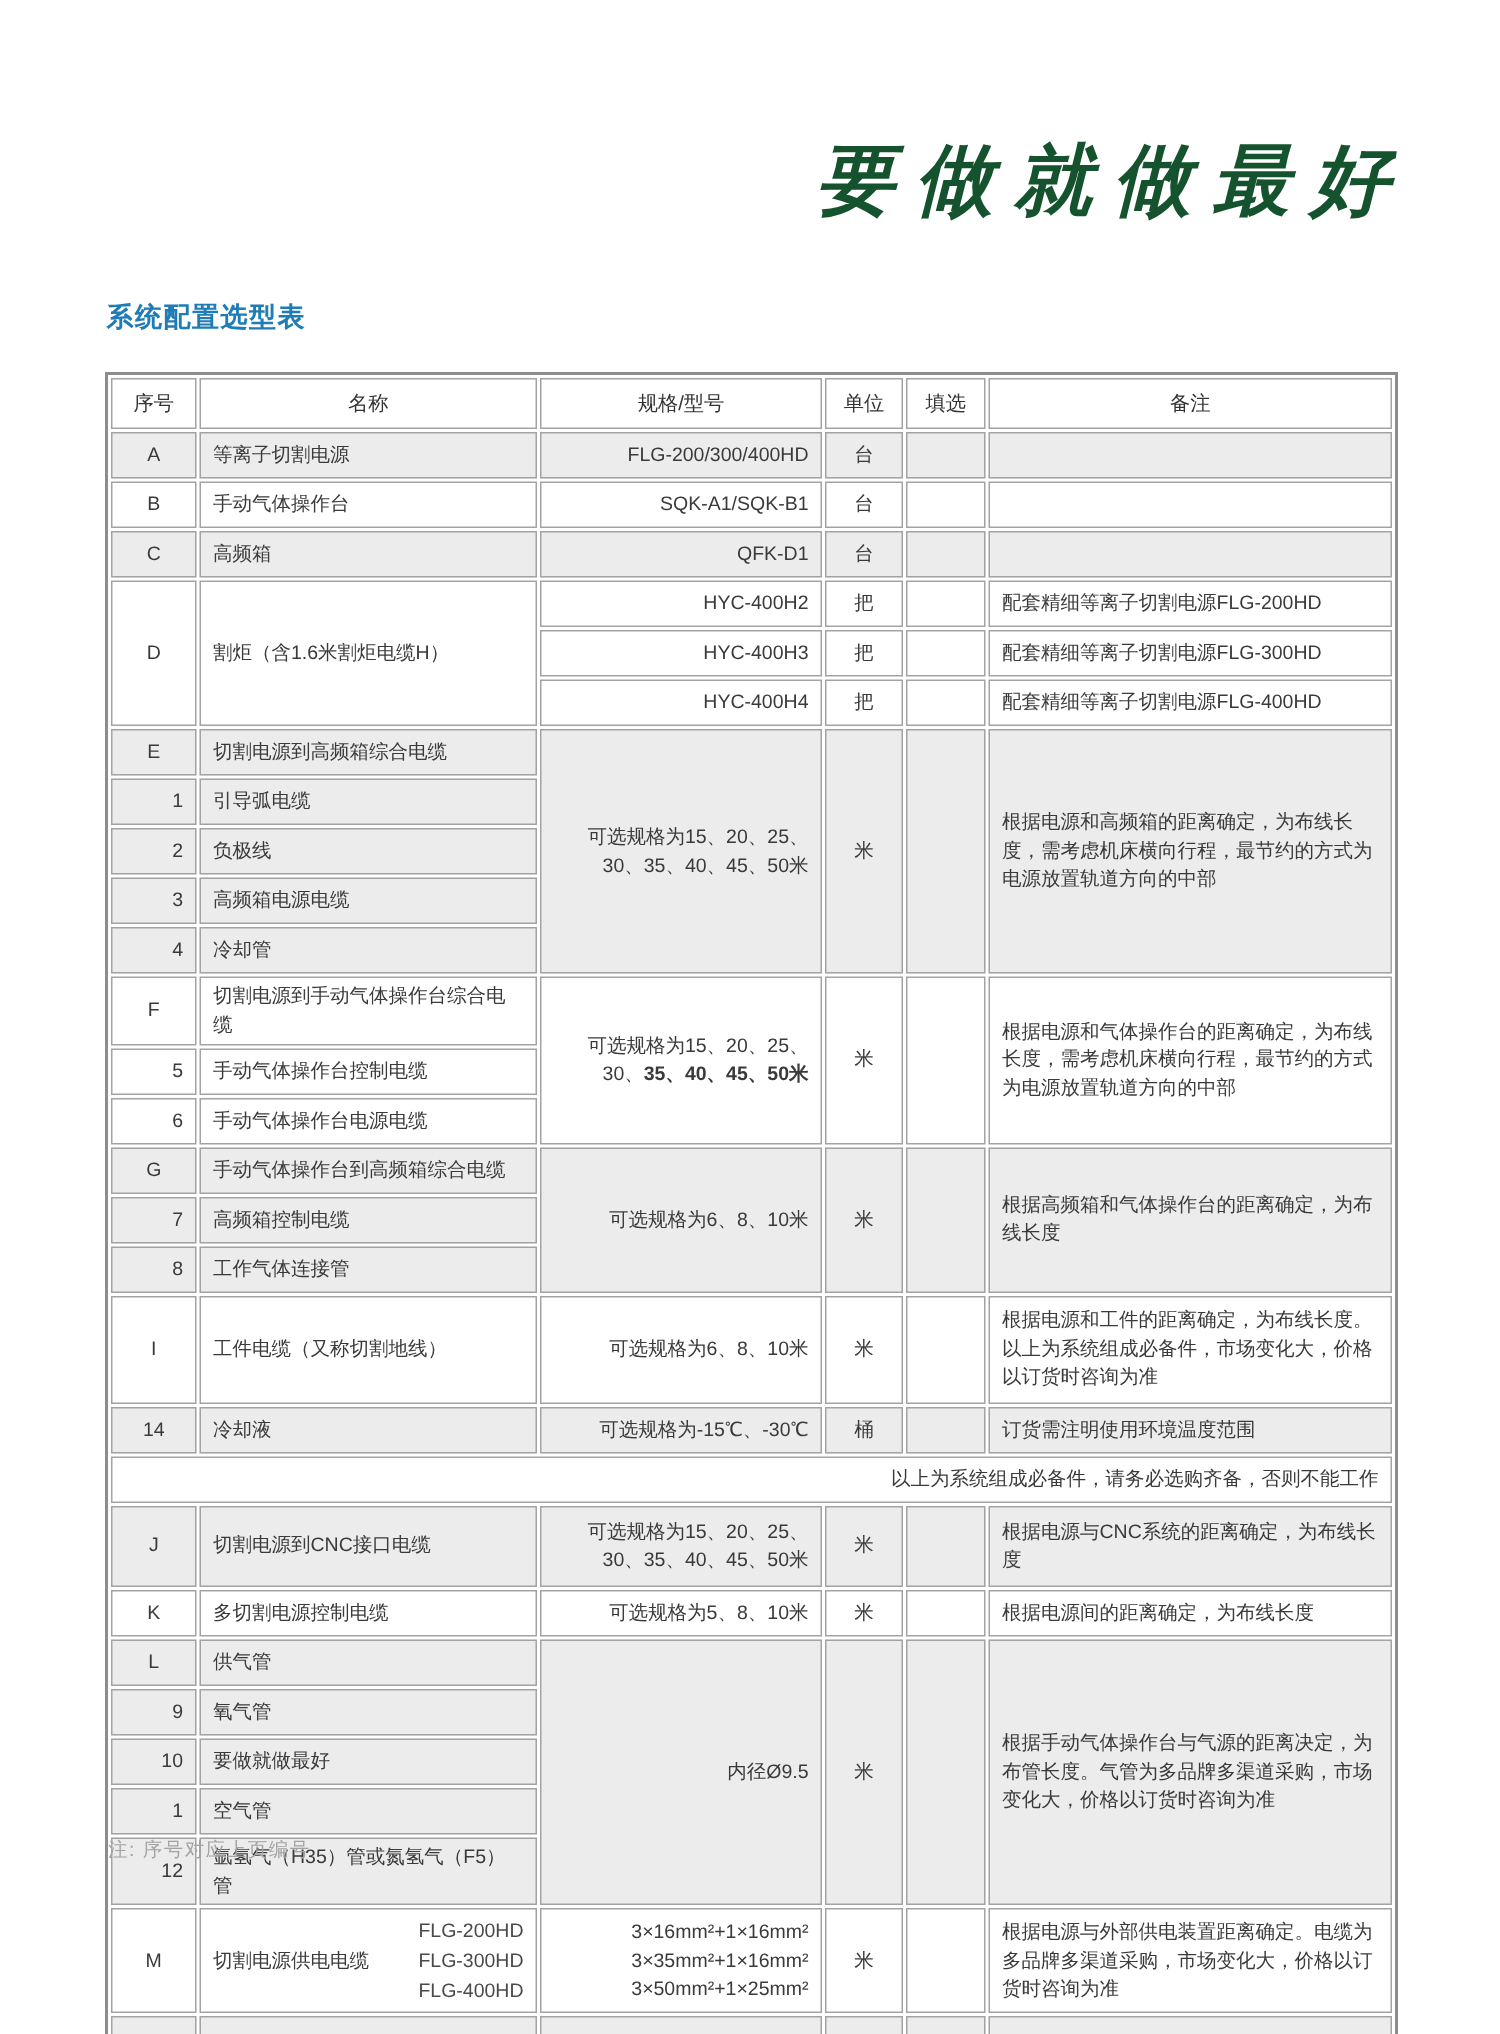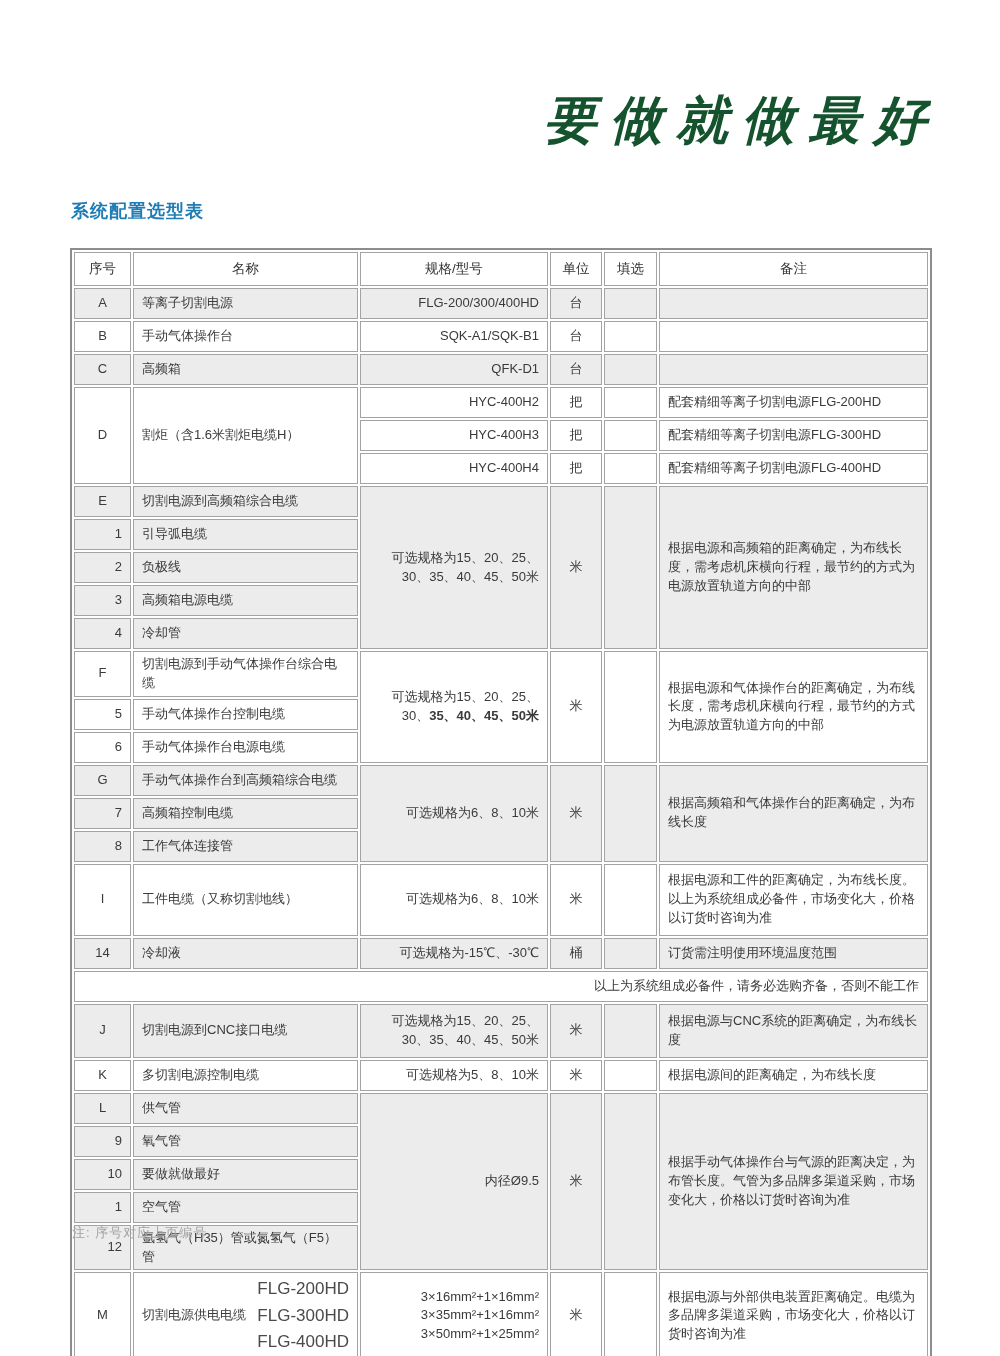--- a/index.html
+++ b/index.html
@@ -41,21 +41,21 @@
   td.name{text-align:left;}
   td.spec{text-align:right;}
   td.remark{text-align:left;}
   td.divider{
     text-align:right;font-weight:bold;font-size:14px;color:#1c1c1c;
     height:40px;background:#ffffff;
   }
   .b{font-weight:bold;}
   
   .m-name{display:flex;justify-content:space-between;align-items:center;width:100%;}
-  .m-models{display:flex;flex-direction:column;align-items:flex-end;font-size:17px;color:#4a4a4a;line-height:1.55;}
+  .m-models{display:flex;flex-direction:column;align-items:flex-end;font-size:13px;color:#4a4a4a;line-height:1.55;}
   
   .footer-note{
     position:absolute;left:72px;top:1224px;
     font-size:13px;color:#a3a3a3;letter-spacing:1px;
   }
 </style>
 </head>
 <body>
 
 <div class="slogan">要做就做最好</div>

